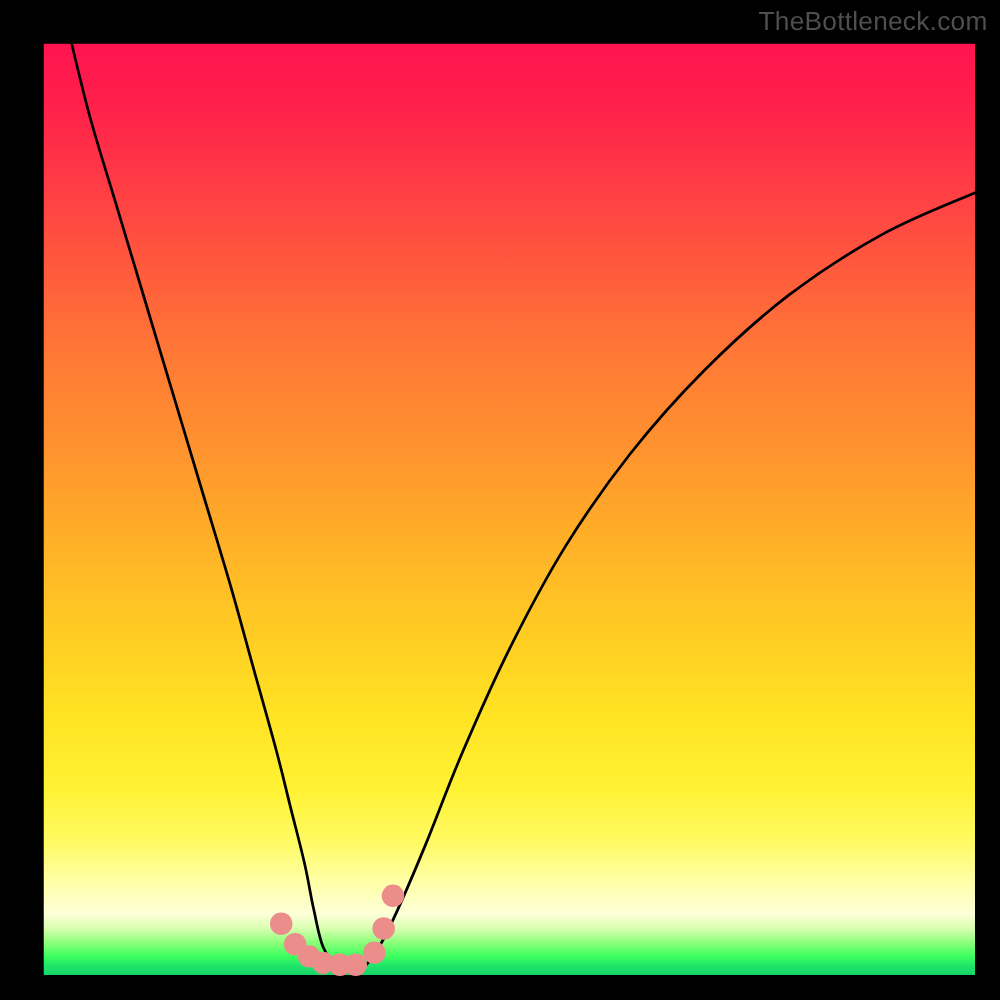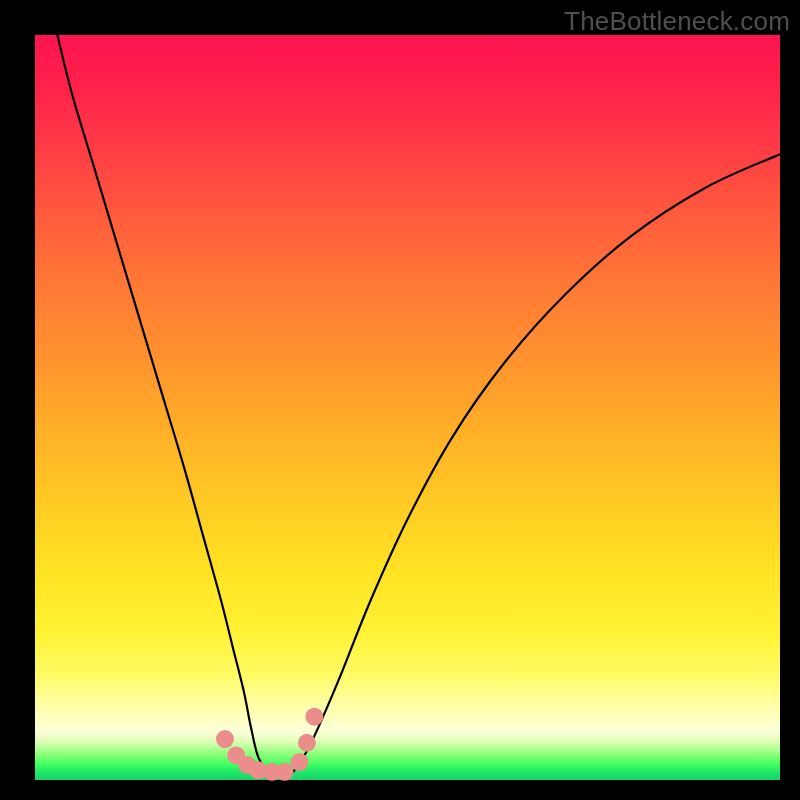--- a/index.html
+++ b/index.html
@@ -46,21 +46,21 @@
       #3bff5e 98%,
       #1fe56a 99%,
       #17d467 100%
     );
   }
   .watermark {
     position: absolute;
     top: 6px;
     right: 10px;
     color: #4f4f4f;
-    font-size: 26px;
+    font-size: 21px;
     letter-spacing: 0.2px;
     font-weight: 400;
   }
   svg.curve {
     position: absolute;
     left: 0;
     top: 0;
     width: 745px;
     height: 745px;
     overflow: visible;

